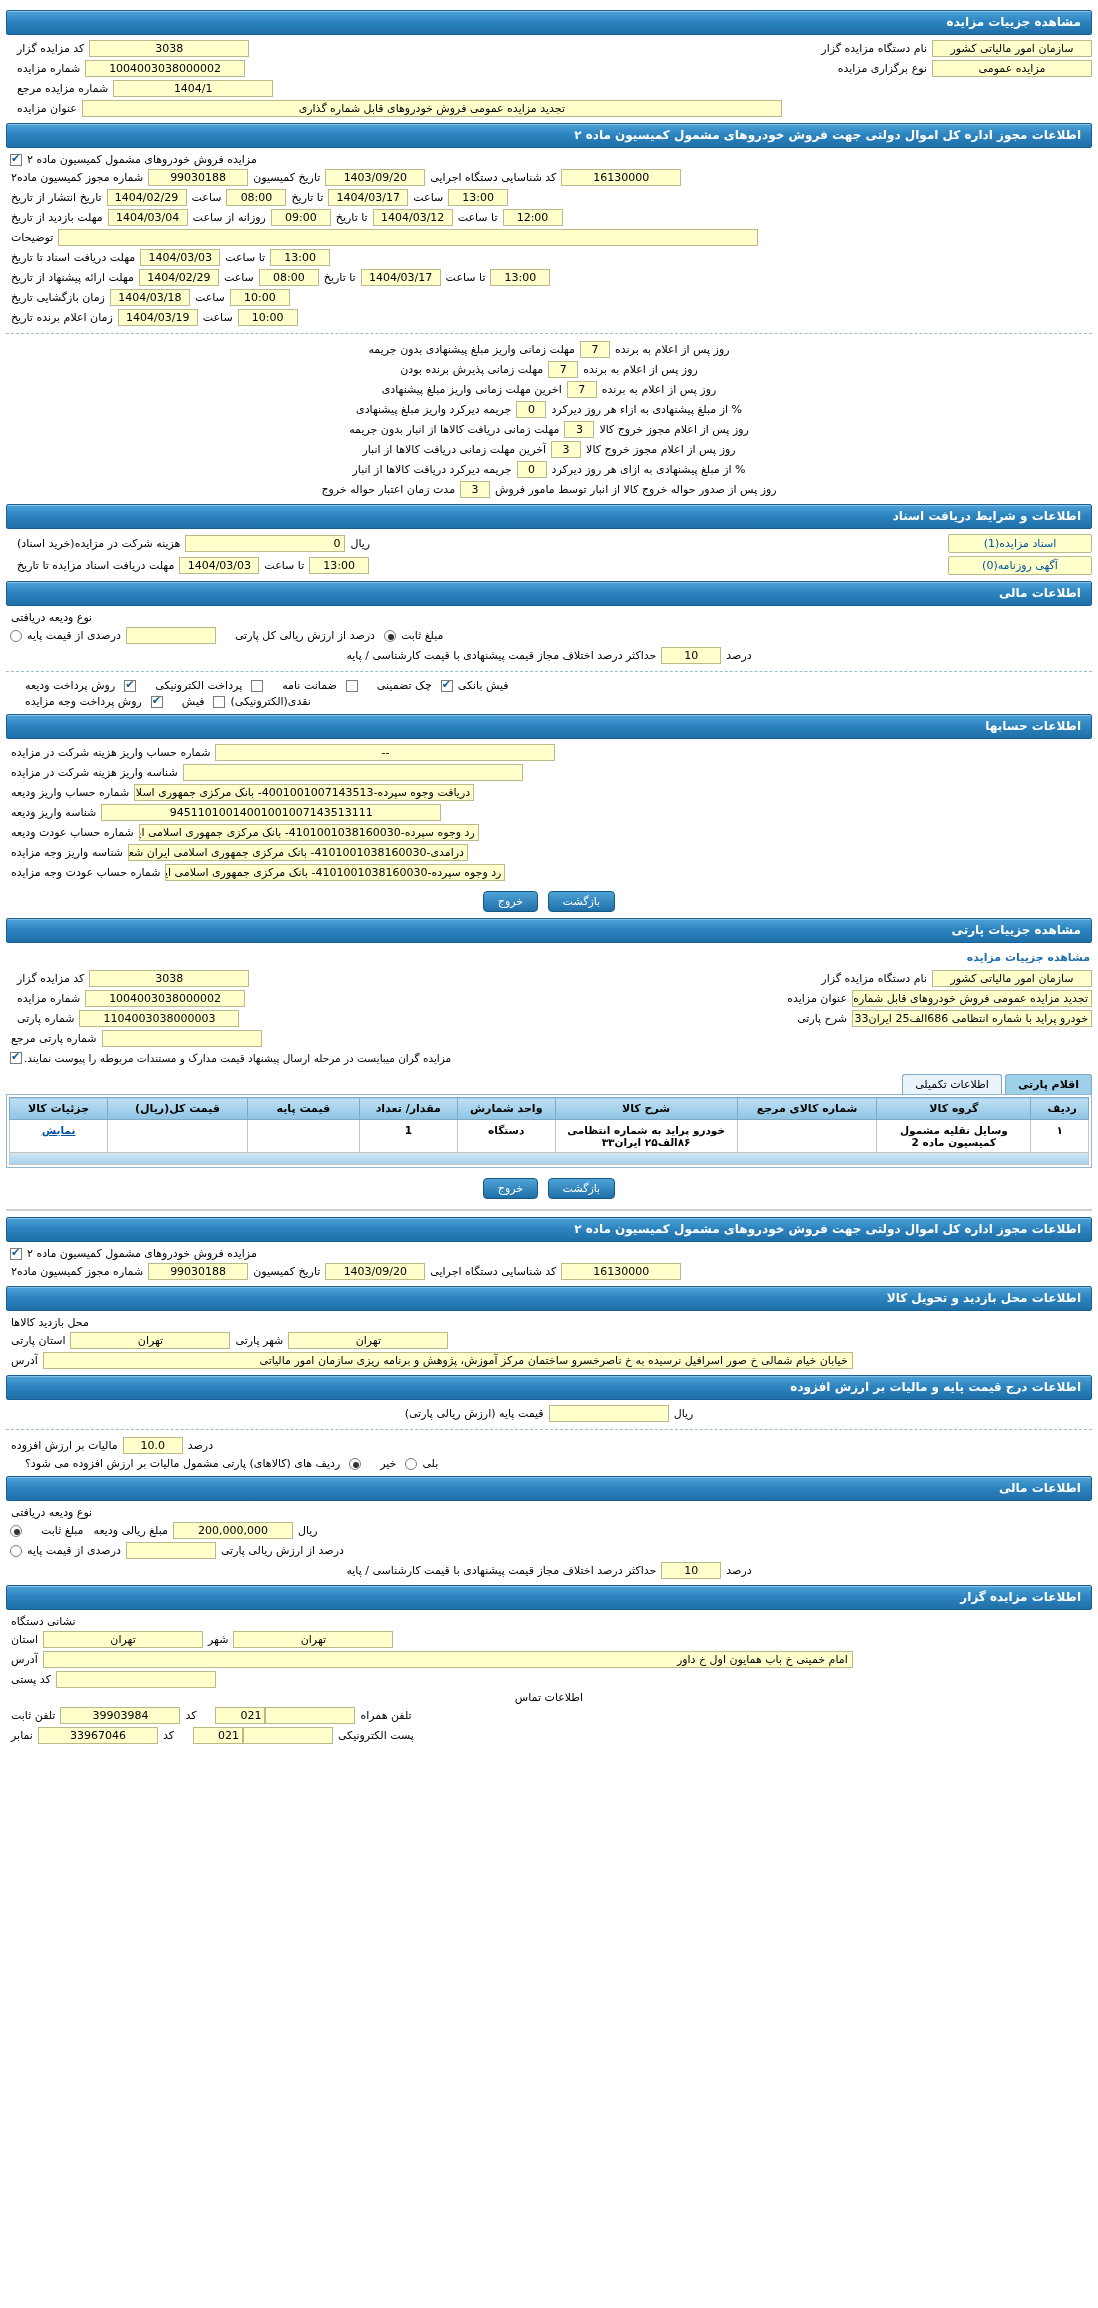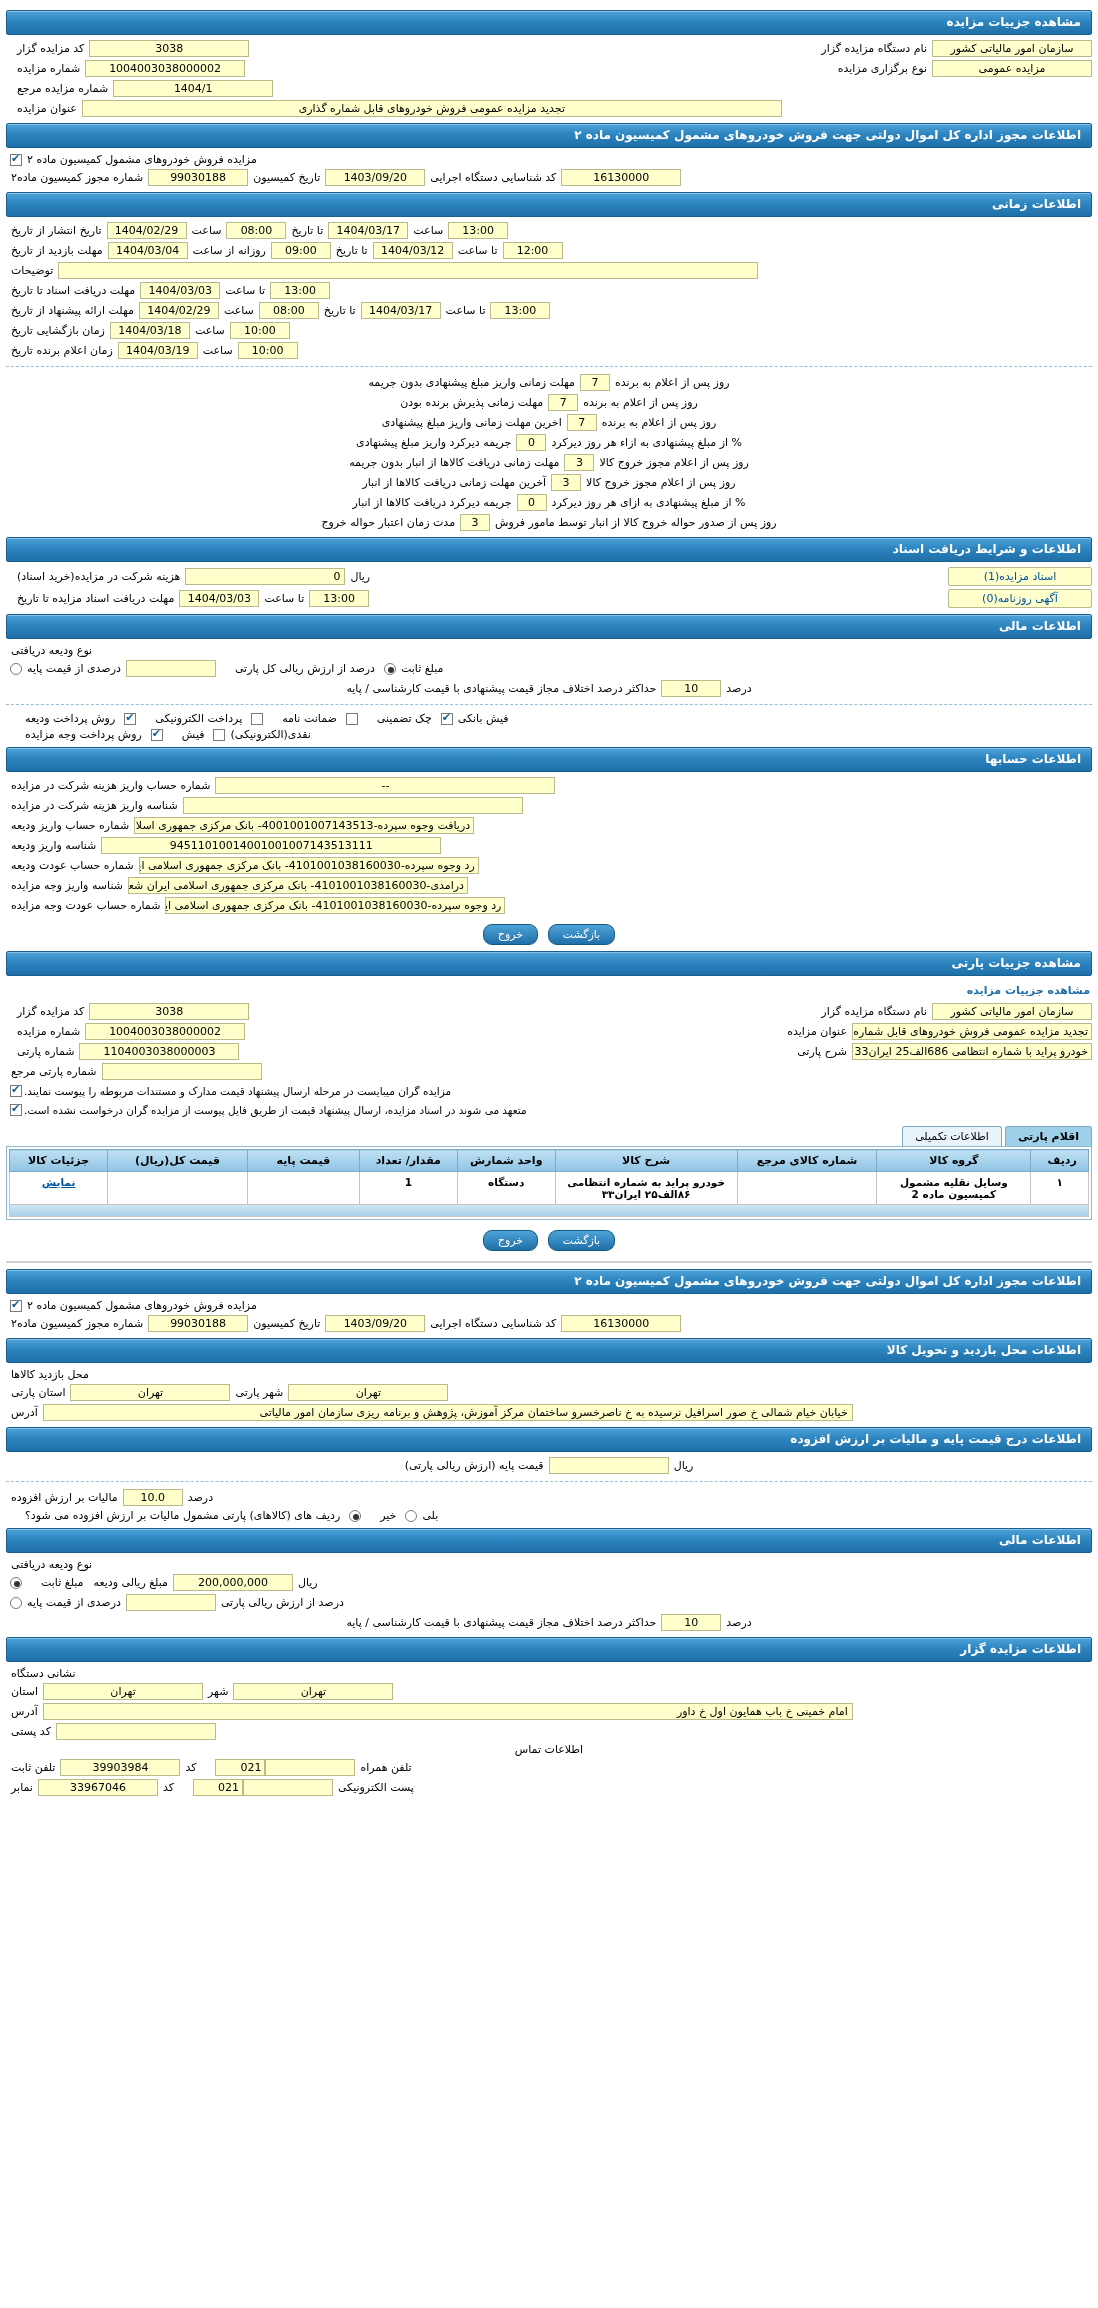--- a/index.html
+++ b/index.html
@@ -59,21 +59,21 @@
   .chk.on:after {
     content:"✔"; position:absolute; left:0; top:-3px; font-size:11px; color:#1a5f92;
   }
   .radio { display:inline-block; width:12px; height:12px; border:1px solid #7a7a7a; border-radius:50%; background:#fff; vertical-align:middle; margin-left:4px; position:relative;}
   .radio.on:after{ content:""; position:absolute; left:3px; top:3px; width:6px; height:6px; border-radius:50%; background:#333;}
 
   .hr { border:0; border-top:1px dashed #9bbcd3; margin:7px 0; }
 
   .btn {
     background: linear-gradient(to bottom,#4ea3d8,#1f6fa8);
-    color:#fff; border:1px solid #17587f; border-radius:9px;
+    color:#fff; border:1px solid #17587f; border-radius:4px;
     font-size:11px; padding:3px 14px; cursor:pointer; font-family:inherit;
   }
   .btn-yellow {
     background:#ffffcc; border:1px solid #b9b98a; color:#00529b; font-size:11px;
     padding:2px 10px; border-radius:2px; cursor:pointer; text-align:center; width:144px;
   }
   .center { text-align:center; }
 
   table.grid { border-collapse: collapse; width: 100%; }
   table.grid th {
@@ -147,21 +147,20 @@
   </div>
   <div class="rowline" style="justify-content:flex-end;">
     <span class="val w120">16130000</span>
     <span class="lbl">کد شناسایی دستگاه اجرایی</span>
     <span class="val w100">1403/09/20</span>
     <span class="lbl">تاریخ کمیسیون</span>
     <span class="val w100">99030188</span>
     <span class="lbl">شماره مجوز کمیسیون ماده٢</span>
   </div>
 
-  <div class="sec-head">اطلاعات زمانی</div>
 
   <div class="rowline" style="justify-content:flex-end;">
     <span class="val w60">13:00</span>
     <span class="lbl">ساعت</span>
     <span class="val w80">1404/03/17</span>
     <span class="lbl">تا تاریخ</span>
     <span class="val w60">08:00</span>
     <span class="lbl">ساعت</span>
     <span class="val w80">1404/02/29</span>
     <span class="lbl">تاریخ انتشار  از تاریخ</span>
@@ -394,24 +393,20 @@
     </div>
   </div>
 
   <div class="rowline" style="justify-content:flex-end;">
     <span class="val w160"></span>
     <span class="lbl">شماره پارتی مرجع</span>
   </div>
 
   <div class="rowline" style="justify-content:flex-end;">
     <span class="note">مزایده گران میبایست در مرحله ارسال پیشنهاد قیمت مدارک و مستندات مربوطه را پیوست نمایند.</span>
-    <span class="chk on"></span>
-  </div>
-  <div class="rowline" style="justify-content:flex-end;">
-    <span class="note">متعهد می شوند در اسناد مزایده، ارسال پیشنهاد قیمت از طریق فایل پیوست از مزایده گران درخواست نشده است.</span>
     <span class="chk on"></span>
   </div>
 
   <div class="tabs">
     <div class="tab active">اقلام پارتی</div>
     <div class="tab">اطلاعات تکمیلی</div>
   </div>
 
   <div class="grid-wrap">
     <table class="grid">

